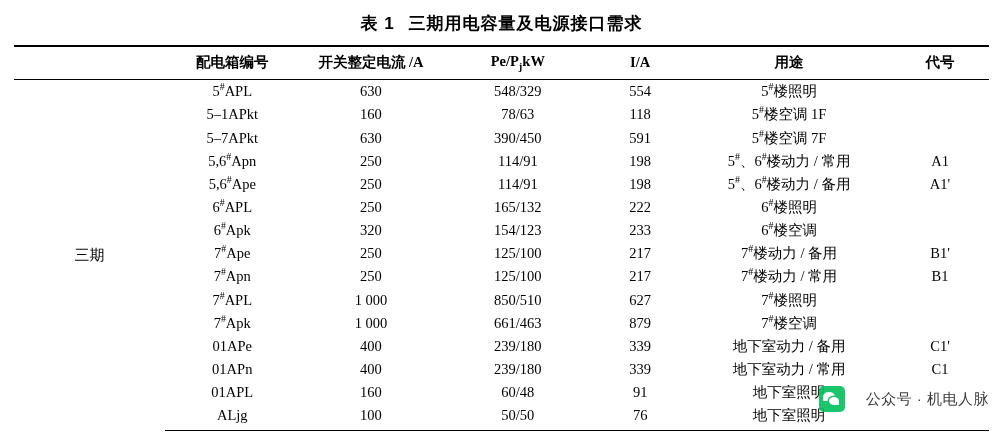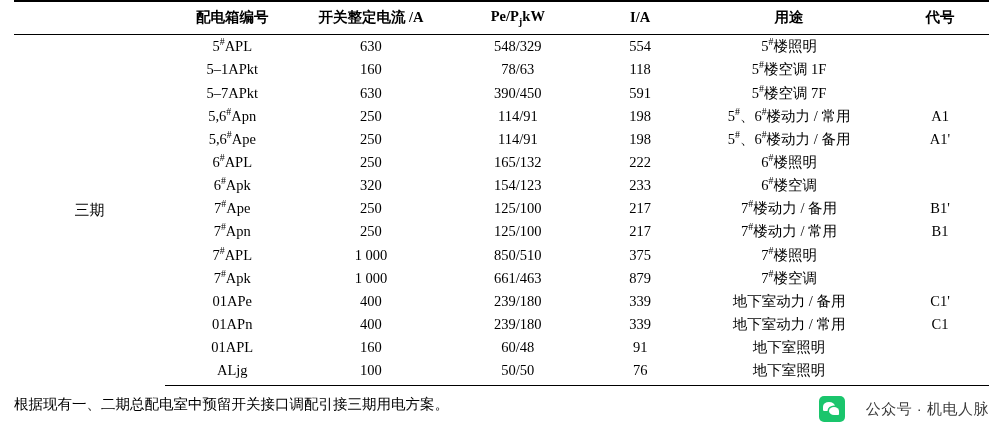--- a/index.html
+++ b/index.html
@@ -81,21 +81,21 @@
     margin: 0 auto;
     padding-top: 9px;
     font-size: 14.5px;
     text-align: left;
     border-top: 0;
   }
   
   .watermark {
     position: absolute;
     right: 14px;
-    bottom: 16px;
+    bottom: 26px;
     display: flex;
     align-items: center;
     gap: 21px;
     opacity: 0.92;
   }
   .wm-logo {
     width: 26px;
     height: 26px;
     background: #07c160;
     border-radius: 5px;
@@ -125,20 +125,23 @@
     color: #2b2b2b;
     letter-spacing: 0.5px;
     white-space: nowrap;
   }
 </style>
 </head>
 <body>
 
 <div class="page">
 
+  <div class="title">
+    <span class="tnum">表 1</span><span>三期用电容量及电源接口需求</span>
+  </div>
 
   <table class="tbl">
     <thead>
       <tr>
         <th class="col-group"></th>
         <th class="col-name">配电箱编号</th>
         <th class="col-cur">开关整定电流 /A</th>
         <th class="col-pe">Pe/P<sub style="font-size:0.72em">j</sub>kW</th>
         <th class="col-ia">I/A</th>
         <th class="col-use">用途</th>
@@ -216,21 +219,21 @@
           <td class="col-cur">250</td>
           <td class="col-pe">125/100</td>
           <td class="col-ia">217</td>
           <td class="col-use">7<sup>#</sup>楼动力 / 常用</td>
           <td class="col-code">B1</td>
         </tr>
         <tr>
           <td class="col-name">7<sup>#</sup>APL</td>
           <td class="col-cur">1 000</td>
           <td class="col-pe">850/510</td>
-          <td class="col-ia">375</td>
+          <td class="col-ia">627</td>
           <td class="col-use">7<sup>#</sup>楼照明</td>
           <td class="col-code"></td>
         </tr>
         <tr>
           <td class="col-name">7<sup>#</sup>Apk</td>
           <td class="col-cur">1 000</td>
           <td class="col-pe">661/463</td>
           <td class="col-ia">879</td>
           <td class="col-use">7<sup>#</sup>楼空调</td>
           <td class="col-code"></td>

